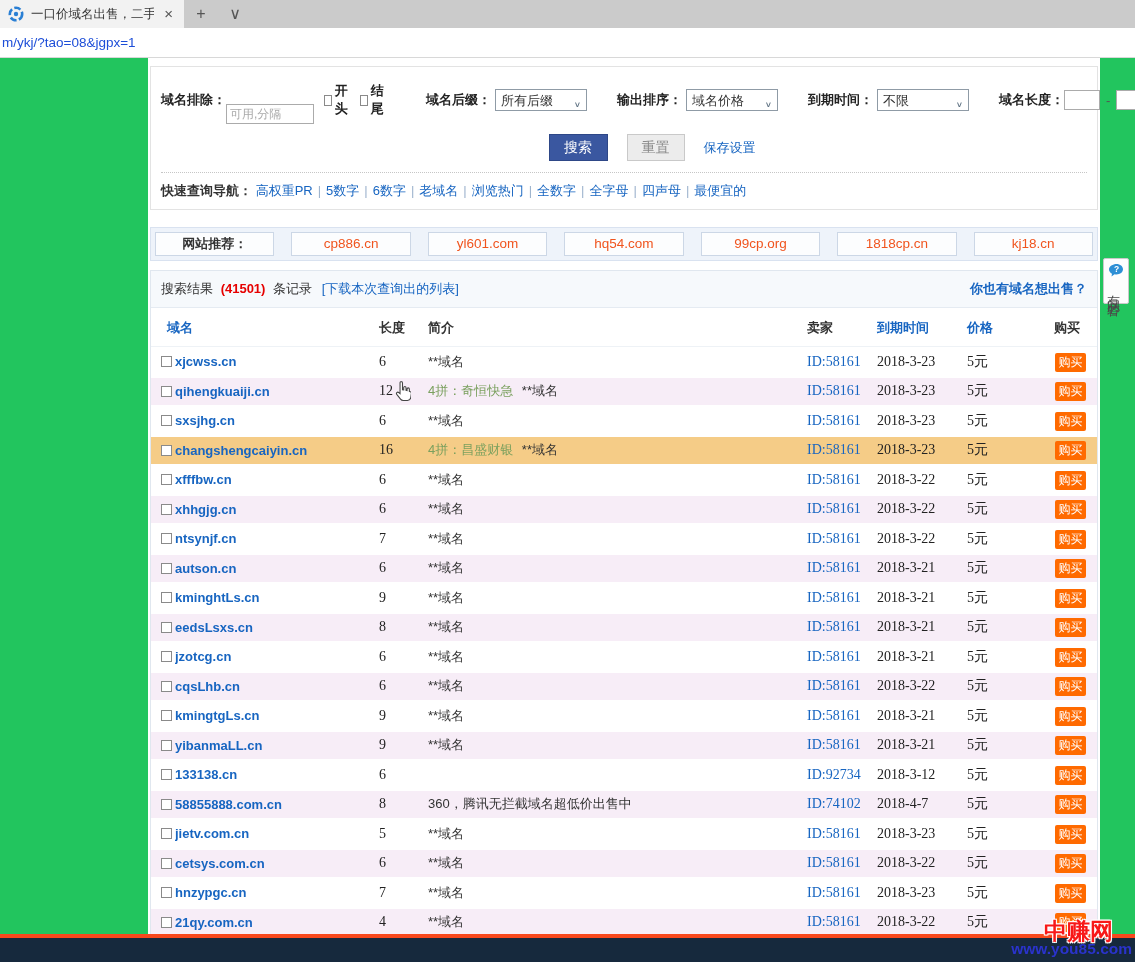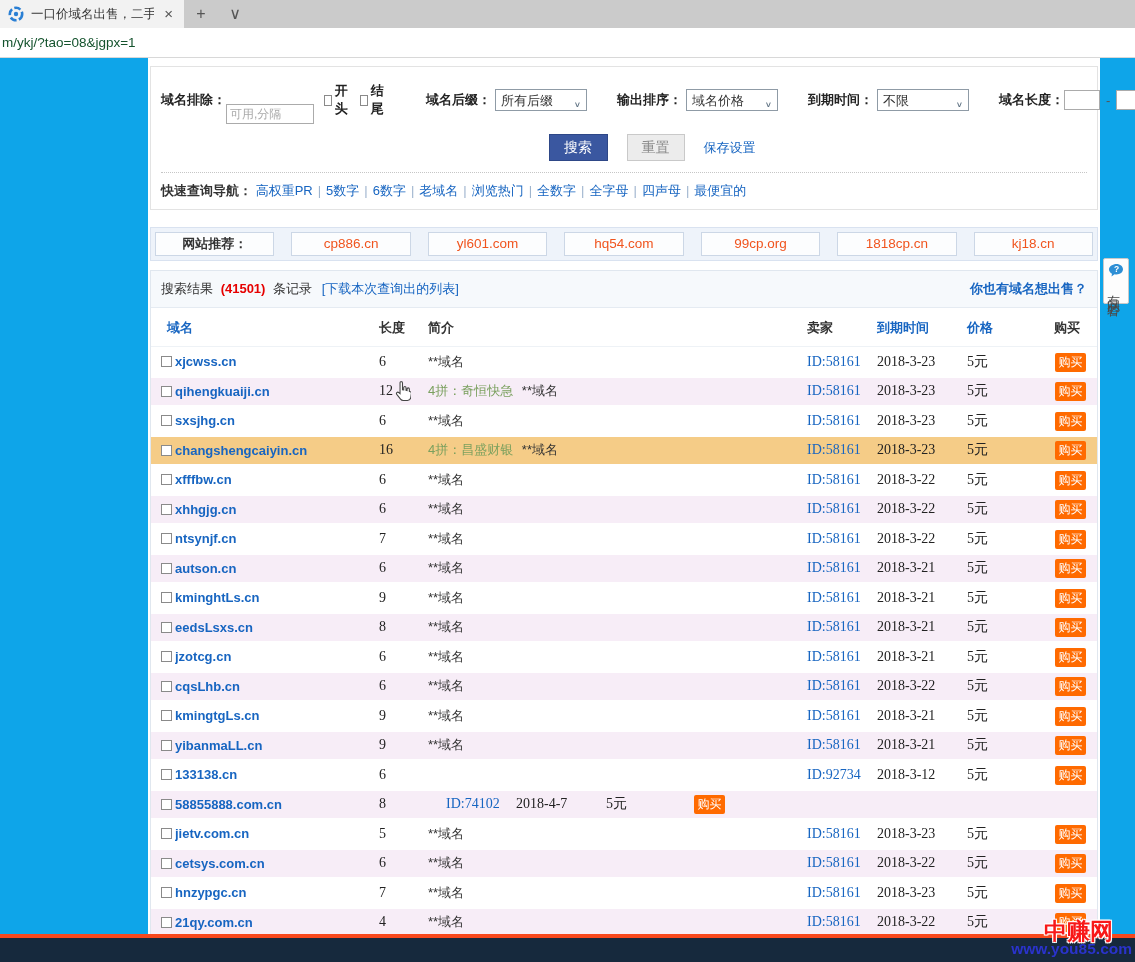--- a/index.html
+++ b/index.html
@@ -6,24 +6,24 @@
   html,body { width: 1135px; height: 962px; overflow: hidden; }
   body { position: relative; font-family: "Liberation Sans", sans-serif; background: #ececec; }
 
   
   .tabbar { position: absolute; top:0; left:0; width:1135px; height:28px; background:#cbcbcb; display:flex; align-items:stretch; }
   .tab { width:184px; background:#f2f2f2; display:flex; align-items:center; padding:0 8px; gap:7px; }
   .tab-title { flex:1; font-size:12.5px; color:#333; white-space:nowrap; overflow:hidden; }
   .tab-close { color:#555; font-size:15px; line-height:28px; padding:0 3px; }
   .tb-btn { width:34px; text-align:center; color:#555; font-size:16px; line-height:28px; }
   .urlbar { position:absolute; top:28px; left:0; width:1135px; height:30px; background:#fff; border-bottom:1px solid #d8d8d8; }
-  .url-text { font-size:13.5px; color:#14532d; line-height:30px; padding-left:2px; white-space:nowrap; }
-
-  
-  .page { position:absolute; top:58px; left:0; width:1135px; height:904px; background:#0ea5e9; }
+  .url-text { font-size:13.5px; color:#1d4ed8; line-height:30px; padding-left:2px; white-space:nowrap; }
+
+  
+  .page { position:absolute; top:58px; left:0; width:1135px; height:904px; background:#22c55e; }
   .content { position:absolute; left:148px; top:0; width:952px; height:904px; background:#fff; }
 
   
   .filterbox { margin:8px 2px 0; border:1px solid #e3e3e3; padding:9px 10px 9px; }
   .frow1 { display:flex; align-items:center; font-size:13px; color:#222; }
   .flabel { font-weight:bold; white-space:nowrap; }
   .inp { border:1px solid #ababab; height:20px; background:#fff; font-size:12px; color:#333; padding:0 3px; font-family:"Liberation Sans",sans-serif; }
   .inp::placeholder { color:#a9a9a9; }
   .inp-exclude { width:88px; margin-right:10px;margin-top:28px; }
   .cbwrap { display:flex; align-items:center; gap:3px; margin-right:9px; font-weight:bold; }
@@ -509,20 +509,24 @@
           </div>
         </div>
           <div class="row alt">
           <div class="c-check">
             <span class="cb"></span>
           </div>
           <div class="c-domain">
             <a class="link">58855888.com.cn</a>
           </div>
           <div class="c-len">8</div>
+          <div class="c-intro">
+            <span class="intro-green"></span>
+            <span>360，腾讯无拦截域名超低价出售中</span>
+          </div>
           <div class="c-seller">
             <a class="link">ID:74102</a>
           </div>
           <div class="c-date">2018-4-7</div>
           <div class="c-price">5元</div>
           <div class="c-buy">
             <a class="buy-btn">购买</a>
           </div>
         </div>
           <div class="row">

